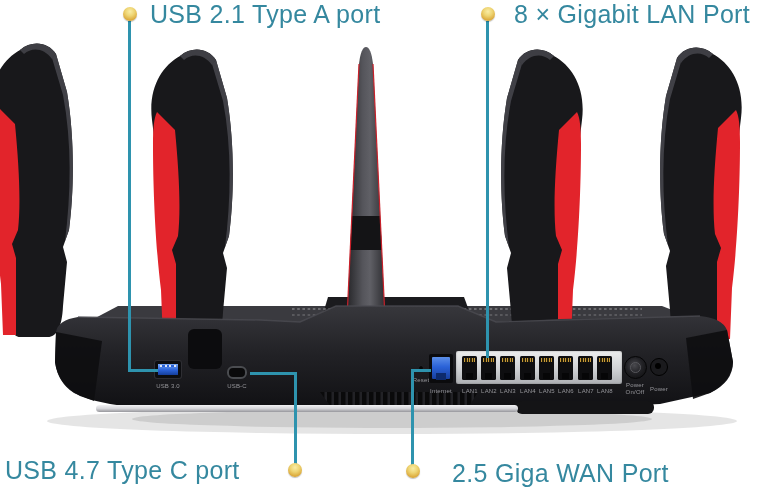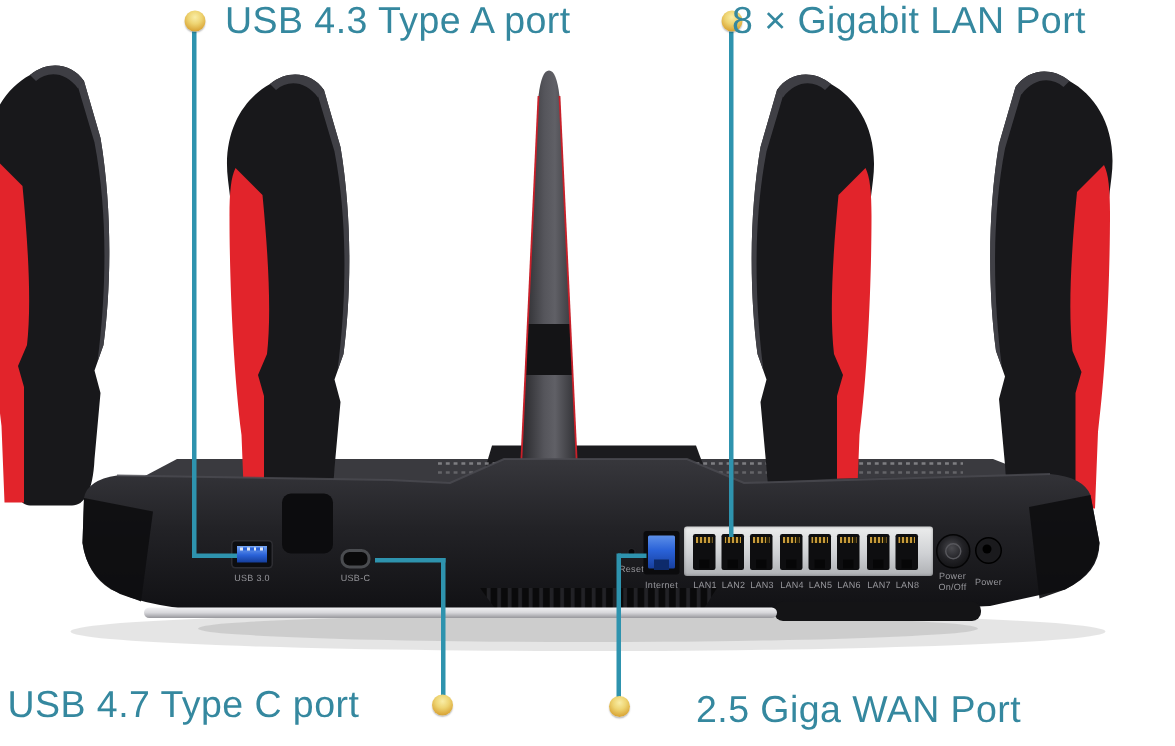--- a/index.html
+++ b/index.html
@@ -250,18 +250,18 @@
   <div class="leader" style="left:294px;top:372px;width:3px;height:94px;"></div>
 
   <div class="leader" style="left:412px;top:369px;width:19px;height:3px;"></div>
   <div class="leader" style="left:411px;top:369px;width:3px;height:97px;"></div>
 
   <div class="pin" style="left:123px;top:7px;"></div>
   <div class="pin" style="left:481px;top:7px;"></div>
   <div class="pin" style="left:288px;top:463px;"></div>
   <div class="pin" style="left:406px;top:464px;"></div>
 
-  <div class="callout-label" style="left:150px;top:1px;">USB 4.3 Type A port</div>
-  <div class="callout-label" style="left:488px;top:1px;">8 × Gigabit LAN Port</div>
+  <div class="callout-label" style="left:150px;top:1px;">USB 2.1 Type A port</div>
+  <div class="callout-label" style="left:514px;top:1px;">8 × Gigabit LAN Port</div>
   <div class="callout-label" style="left:5px;top:457px;">USB 4.7 Type C port</div>
-  <div class="callout-label" style="left:464px;top:460px;">2.5 Giga WAN Port</div>
+  <div class="callout-label" style="left:452px;top:460px;">2.5 Giga WAN Port</div>
 
 </div>
 
 </body></html>

